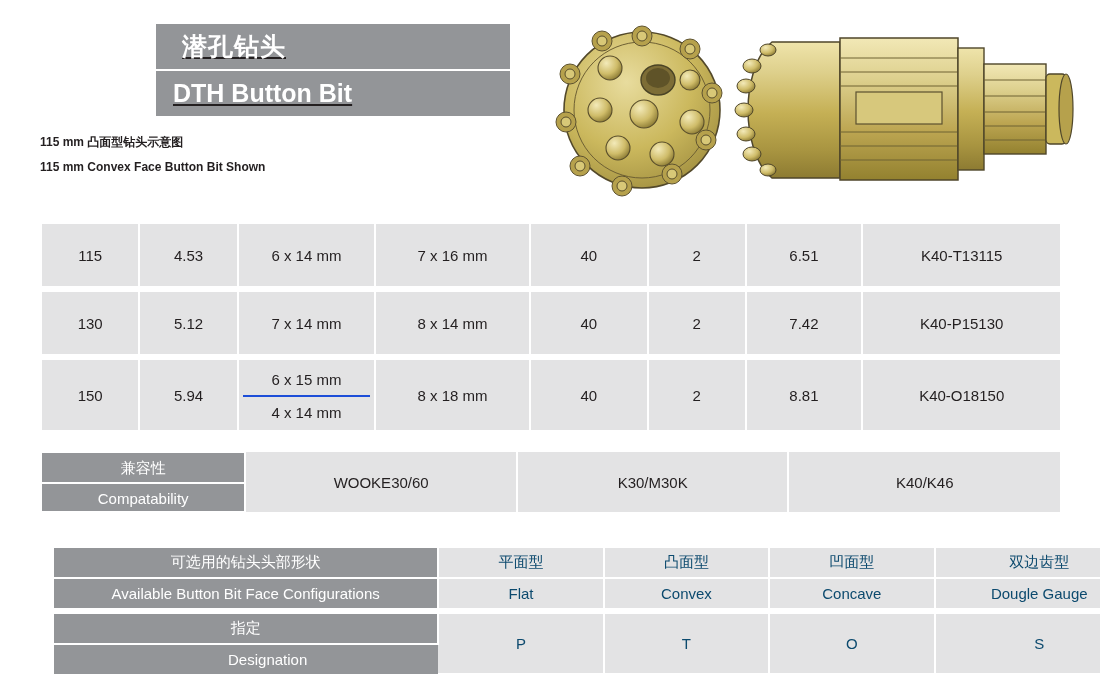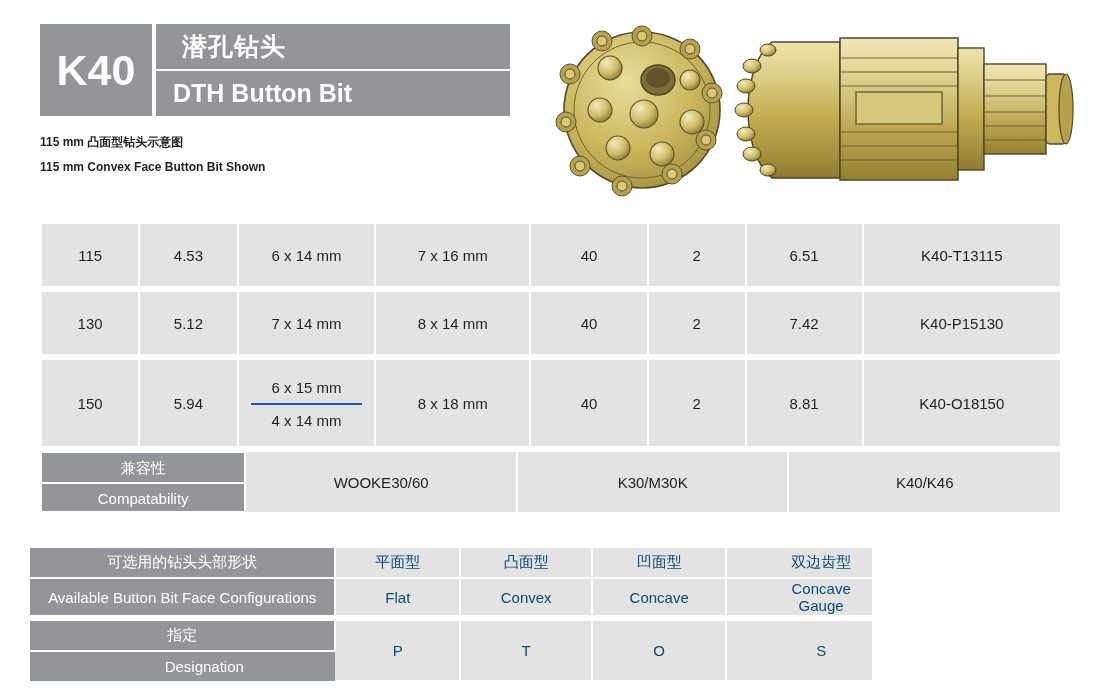--- a/index.html
+++ b/index.html
@@ -16,21 +16,21 @@
   
   #header { position: absolute; left: 40px; top: 24px; width: 470px; height: 92px; }
   .code-box {
     position: absolute; left: 0; top: 0; width: 112px; height: 92px;
     background: #939598; display: flex; align-items: center; justify-content: center;
   }
   .code-box .code {
     color: #ffffff; font-size: 43px; font-weight: bold; letter-spacing: 0px;
     line-height: 1;
   }
-  .title-stack { position: absolute; left: 116px; top: 0; width: 354px; height: 92px; }
+  .title-stack { position: absolute; left: 116px; top: 0; width: 354px; height: 92px; text-decoration: underline; }
   .title-cn {
     height: 45px; background: #939598; color: #ffffff;
     font-size: 25px; font-weight: bold; display: flex; align-items: center;
     padding-left: 26px; letter-spacing: 1px;
   }
   .title-en {
     height: 45px; margin-top: 2px; background: #939598; color: #ffffff;
     font-size: 25px; font-weight: bold; display: flex; align-items: center;
     padding-left: 17px;
   }
@@ -49,21 +49,21 @@
   #spec-table table { border-collapse: separate; border-spacing: 0 6px; width: 100%; }
   #spec-table td {
     background: #e3e3e4; text-align: center; vertical-align: middle;
     font-size: 15px; color: #231f20; height: 62px;
     border-right: 2px solid #ffffff;
   }
   #spec-table td:last-child { border-right: none; }
   .c1 { width: 100px; } .c2 { width: 100px; } .c3 { width: 140px; }
   .c4 { width: 158px; } .c5 { width: 120px; } .c6 { width: 100px; }
   .c7 { width: 119px; margin-top: 44px; } .c8 { width: 200px; }
-  .split { padding: 12px !important; margin-left: 38px; }
+  .split { padding: 4px !important; margin-left: 38px; }
   .split .sub {
     height: 31px; line-height: 31px; font-size: 15px;
   }
   .split .sub + .sub { border-top: 2px solid #1d4ed8; }
 
   
   #compat { position: absolute; left: 42px; top: 452px; width: 1018px; }
   #compat table { border-collapse: collapse; width: 100%; }
   #compat .lbl {
     width: 203px; padding: 0; vertical-align: middle;
@@ -74,44 +74,41 @@
   }
   #compat .lbl .row.second { border-top: 2px solid #ffffff; }
   #compat .val {
     background: #e3e3e4; text-align: center; vertical-align: middle;
     height: 60px; font-size: 15px; color: #231f20;
     border-left: 2px solid #ffffff;
     width: 271px;
   }
 
   
-  #faces { position: absolute; left: 30px; top: 548px; width: 842px; }
+  #faces { position: absolute; left: 54px; top: 548px; width: 1046px; }
   #faces table { border-collapse: collapse; width: 100%; }
   #faces td { text-align: center; font-size: 15px; height: 30px; }
   #faces .hdr {
     background: #939598; color: #ffffff; width: 374px;
     border-bottom: 2px solid #ffffff; border-right: 2px solid #ffffff;
   }
   #faces .hdr.last { border-bottom: none; }
   #faces .cell {
     background: #e3e3e4; color: #0c4a6e; width: 161px;
     border-right: 2px solid #ffffff; border-bottom: 2px solid #ffffff;
   }
   #faces .cell.nb { border-bottom: none; }
   #faces .cell:last-child, #faces .hdr:last-child { border-right: none; padding-left: 44px; }
   #faces .span2 { vertical-align: middle; }
   #faces .gap { height: 6px; background: #ffffff; border: none; }
 </style>
 </head>
 <body>
 
 <div id="header">
-  <div class="code-box">
-    <span class="code">K40</span>
-  </div>
   <div class="title-stack">
     <div class="title-cn">潜孔钻头</div>
     <div class="title-en">DTH Button Bit</div>
   </div>
 </div>
 
 <div id="caption">
   <div class="line">115 mm 凸面型钻头示意图</div>
   <div class="line">115 mm Convex Face Button Bit Shown</div>
 </div>
@@ -295,21 +292,21 @@
         <td class="cell">平面型</td>
         <td class="cell">凸面型</td>
         <td class="cell">凹面型</td>
         <td class="cell">双边齿型</td>
       </tr>
       <tr>
         <td class="hdr last">Available Button Bit Face Configurations</td>
         <td class="cell nb">Flat</td>
         <td class="cell nb">Convex</td>
         <td class="cell nb">Concave</td>
-        <td class="cell nb">Concave Gauge</td>
+        <td class="cell nb">Dougle Gauge</td>
       </tr>
       <tr>
         <td class="gap" colspan="5"></td>
       </tr>
       <tr>
         <td class="hdr">指定</td>
         <td class="cell span2" rowspan="2">P</td>
         <td class="cell span2" rowspan="2">T</td>
         <td class="cell span2" rowspan="2">O</td>
         <td class="cell span2" rowspan="2">S</td>

